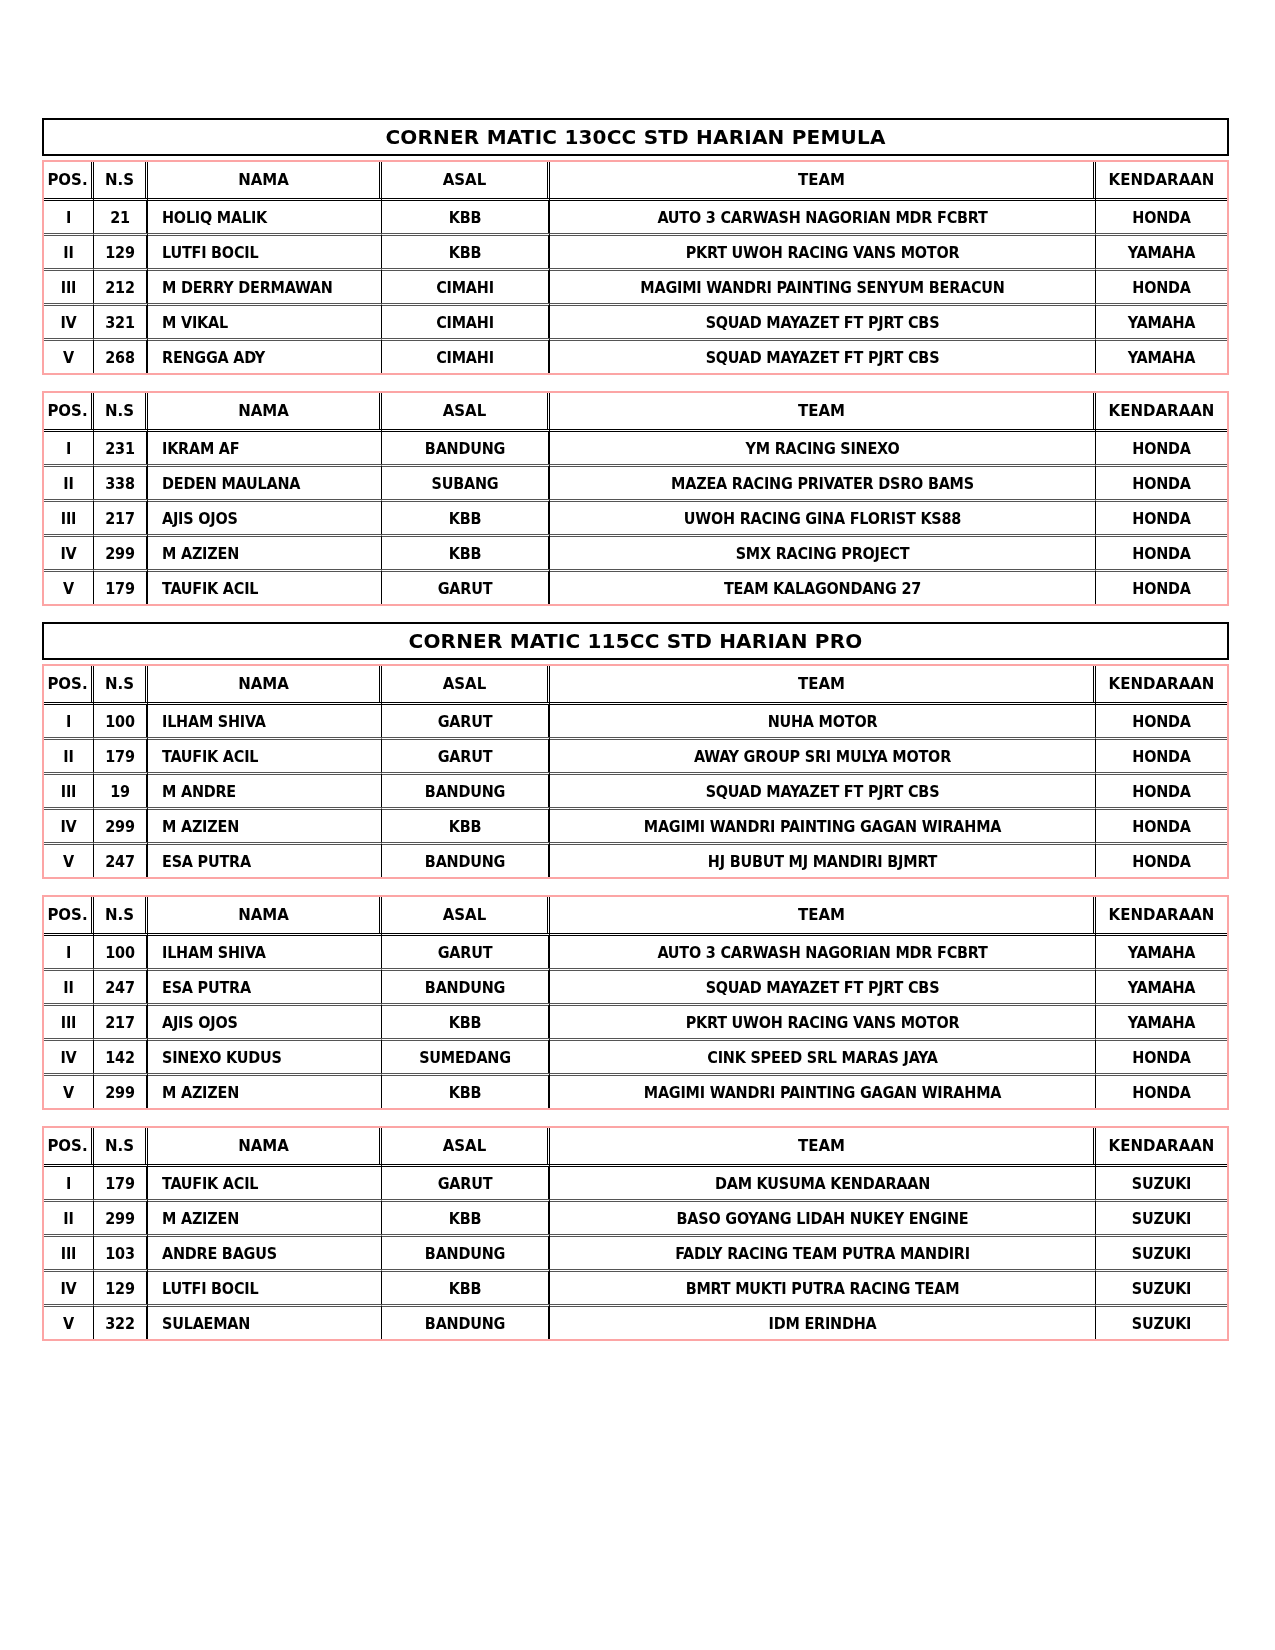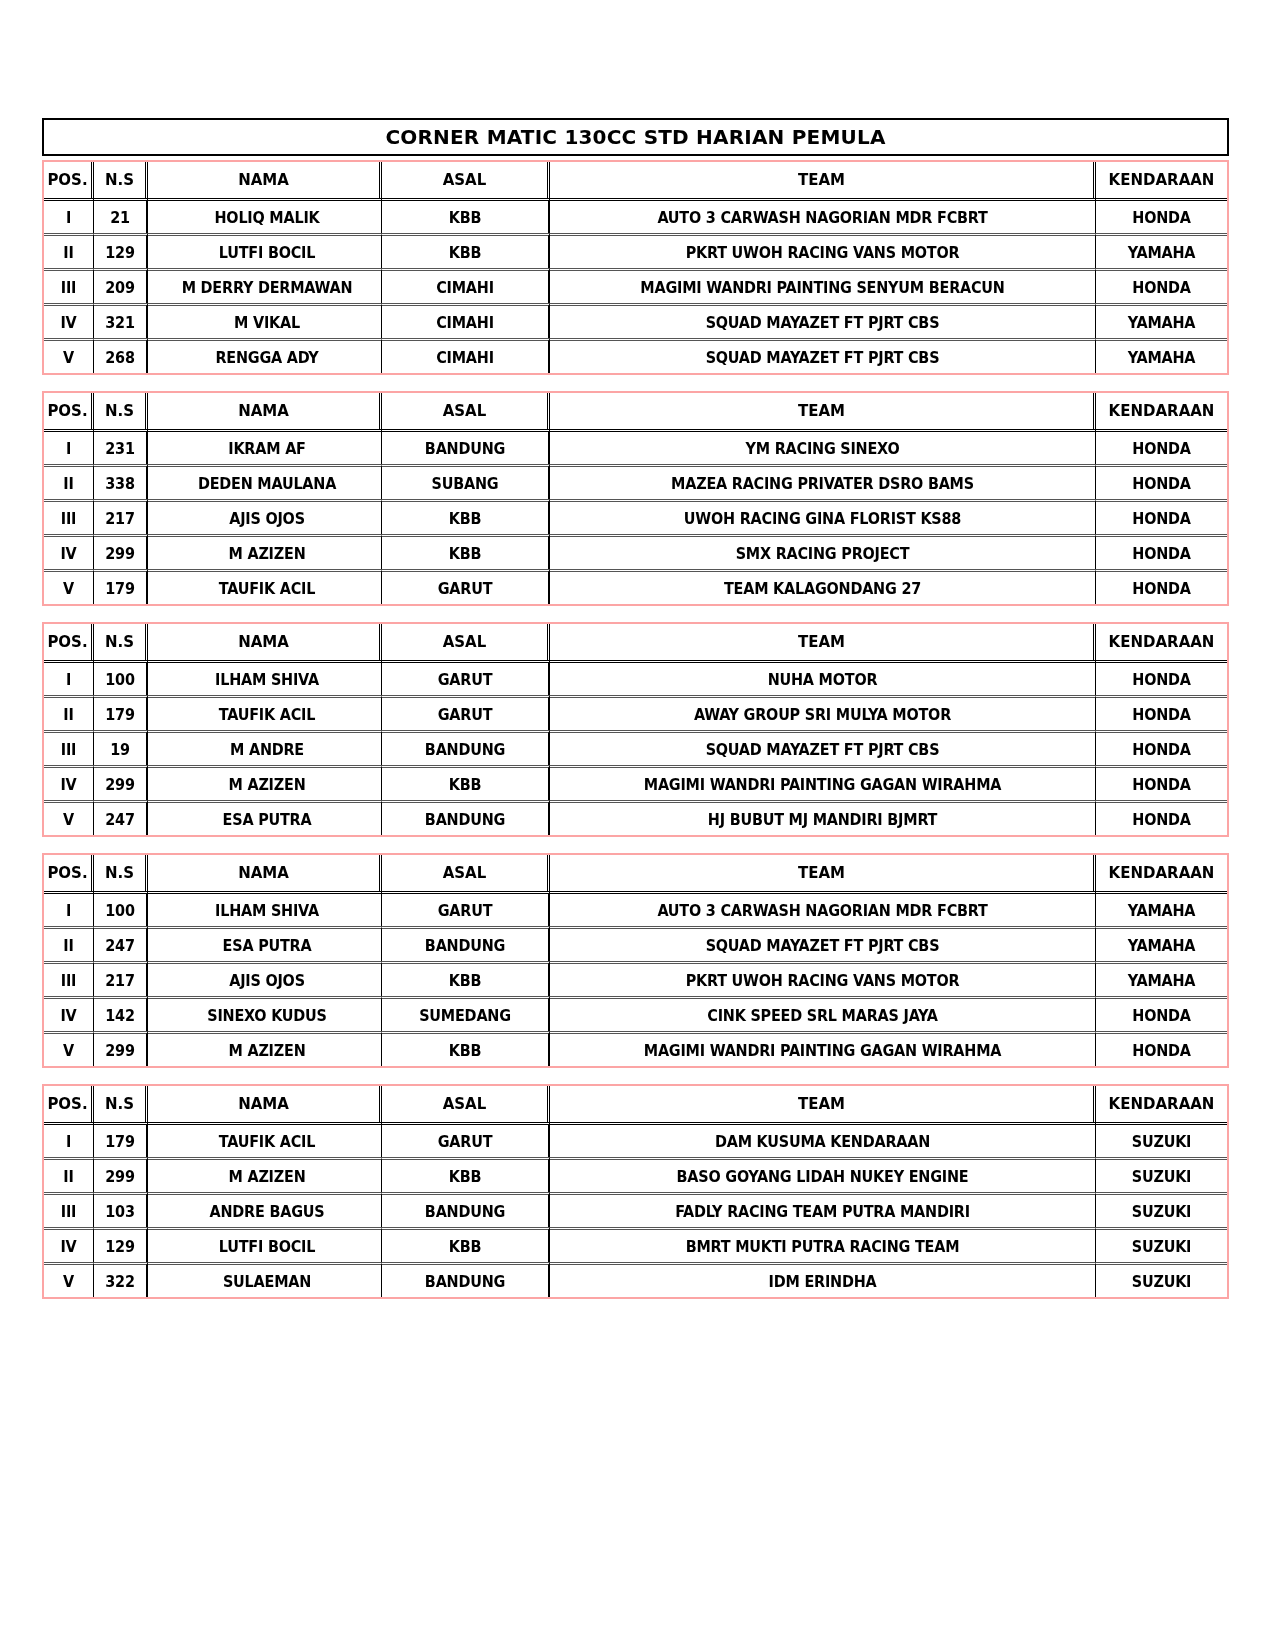--- a/index.html
+++ b/index.html
@@ -61,22 +61,22 @@
     height: 35px;
     font-size: 16px;
     font-stretch: condensed;
     letter-spacing: -0.2px;
     border-right: 1px solid #000;
     border-top: 3px double #555;
   }
   td:last-child { border-right: none; }
   td.col-ns, td.col-asal { border-right-width: 2px; }
   td.col-nama {
-    text-align: center;
-    padding-left: 5px;
+    text-align: left;
+    padding-left: 14px;
   }
   tbody tr:first-child td { border-top: 3px double #000; }
 </style>
 </head>
 <body>
 
 <div class="doc">
   <div class="section">
     <div class="title-box">CORNER MATIC 130CC STD HARIAN PEMULA</div>
     <table class="results">
@@ -112,21 +112,21 @@
     <td class="col-pos">II</td>
     <td class="col-ns">129</td>
     <td class="col-nama">LUTFI BOCIL</td>
     <td class="col-asal">KBB</td>
     <td class="col-team">PKRT UWOH RACING VANS MOTOR</td>
     <td class="col-ken">YAMAHA</td>
   </tr>
 
   <tr>
     <td class="col-pos">III</td>
-    <td class="col-ns">209</td>
+    <td class="col-ns">212</td>
     <td class="col-nama">M DERRY DERMAWAN</td>
     <td class="col-asal">CIMAHI</td>
     <td class="col-team">MAGIMI WANDRI PAINTING SENYUM BERACUN</td>
     <td class="col-ken">HONDA</td>
   </tr>
 
   <tr>
     <td class="col-pos">IV</td>
     <td class="col-ns">321</td>
     <td class="col-nama">M VIKAL</td>
@@ -210,20 +210,21 @@
     <td class="col-nama">TAUFIK ACIL</td>
     <td class="col-asal">GARUT</td>
     <td class="col-team">TEAM KALAGONDANG 27</td>
     <td class="col-ken">HONDA</td>
   </tr>
 </tbody>
     </table>
   </div>
 
   <div class="section">
+    <div class="title-box">CORNER MATIC 115CC STD HARIAN PRO</div>
     <table class="results">
       <colgroup>
         <col class="c-pos">
           <col class="c-ns">
           <col class="c-nama">
         <col class="c-asal">
           <col class="c-team">
           <col class="c-ken">
       </colgroup>
       <thead>

